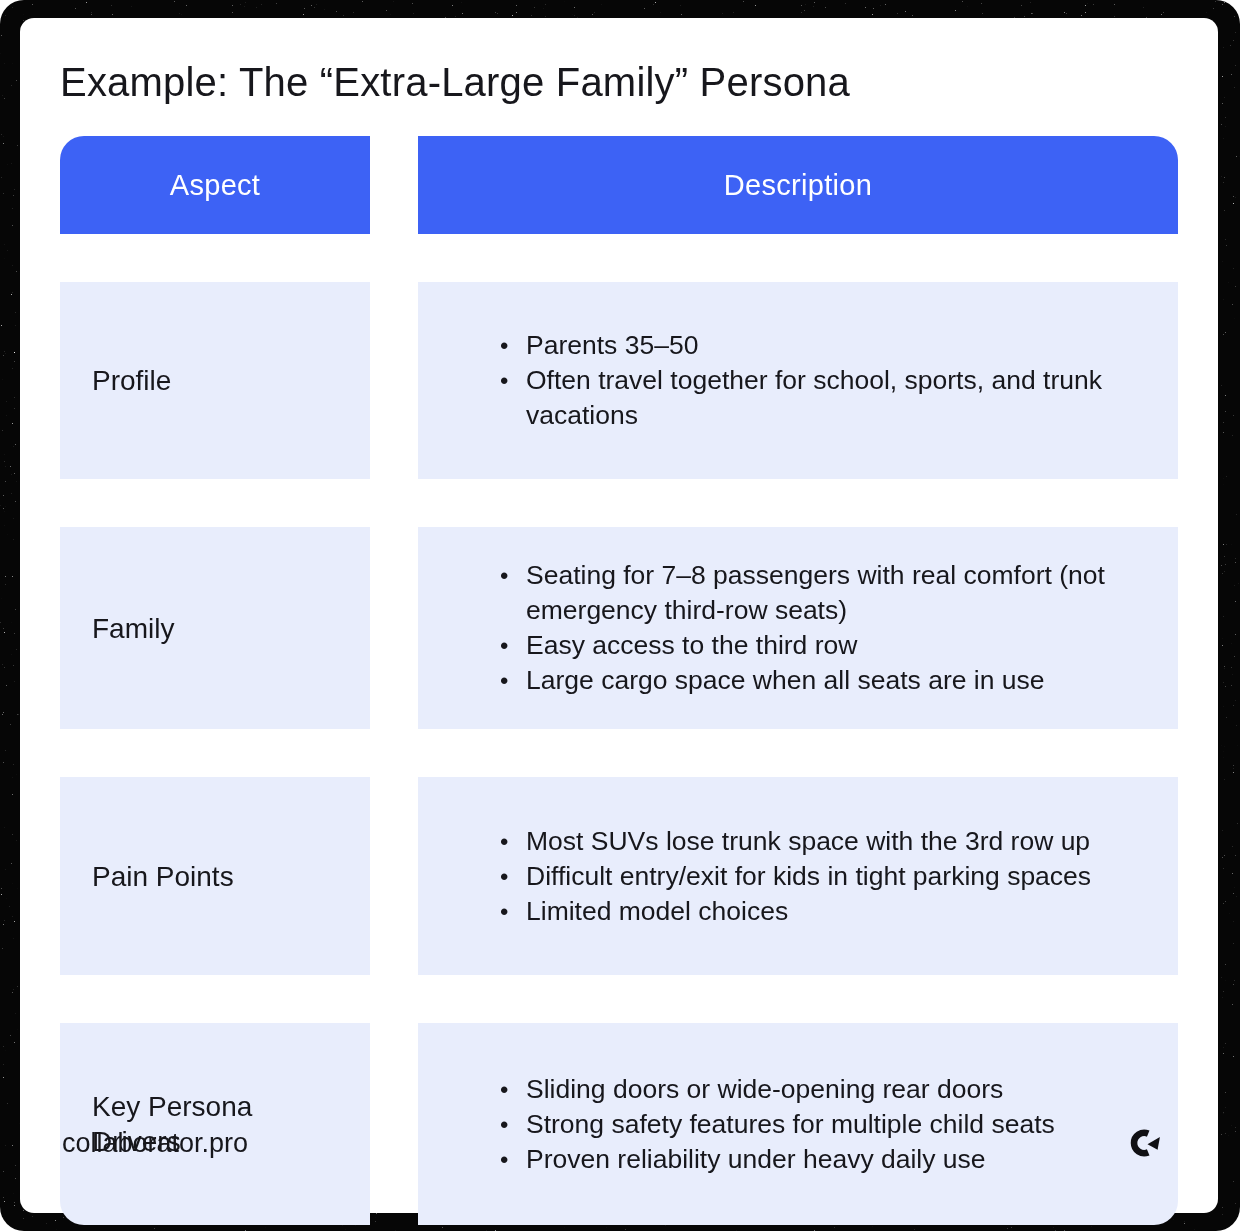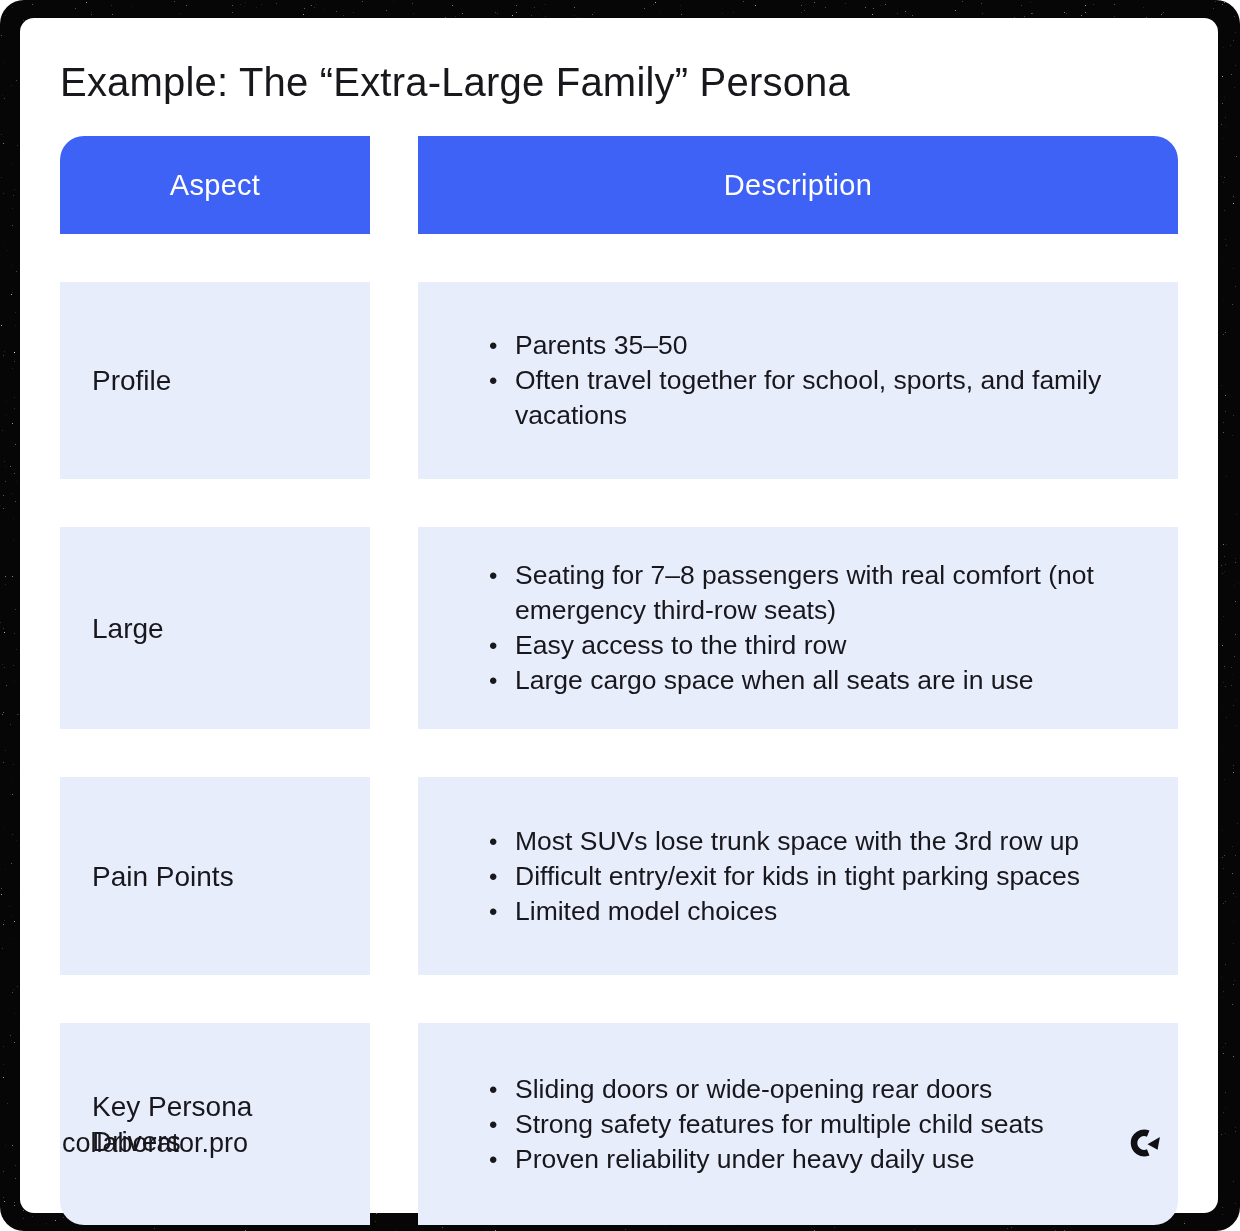--- a/index.html
+++ b/index.html
@@ -66,21 +66,21 @@
     padding: 0 33px 0 32px;
     font-size: 28px; line-height: 35px;
     color: var(--text);
   }
   .desc-cell {
     display: flex; flex-direction: column; justify-content: center;
     padding: 12px 44px 12px 0;
   }
   .last-aspect { border-bottom-left-radius: 24px; }
   .last-desc   { border-bottom-right-radius: 24px; }
-  ul.bullets { margin: 1px; padding: 0 0 0 68px; list-style: none; }
+  ul.bullets { margin: 12px; padding: 0 0 0 68px; list-style: none; }
   ul.bullets li {
     position: relative;
     padding-left: 28px;
     font-size: 26.5px;
     line-height: 35px;
     color: var(--text);
   }
   ul.bullets li::before {
     content: "\2022";
     position: absolute; left: 2px;
@@ -115,25 +115,25 @@
 
   <div class="persona-table">
 
     <div class="th th-aspect">Aspect</div>
     <div class="th th-desc">Description</div>
 
     <div class="cell aspect-cell">Profile</div>
     <div class="cell desc-cell">
       <ul class="bullets">
         <li>Parents 35–50</li>
-        <li>Often travel together for school, sports, and family vacations</li>
+        <li>Often travel together for school, sports, and trunk vacations</li>
       </ul>
     </div>
 
-    <div class="cell aspect-cell">Large</div>
+    <div class="cell aspect-cell">Family</div>
     <div class="cell desc-cell">
       <ul class="bullets">
         <li>Seating for 7–8 passengers with real comfort (not emergency third-row seats)</li>
         <li>Easy access to the third row</li>
         <li>Large cargo space when all seats are in use</li>
       </ul>
     </div>
 
     <div class="cell aspect-cell">Pain Points</div>
     <div class="cell desc-cell">

